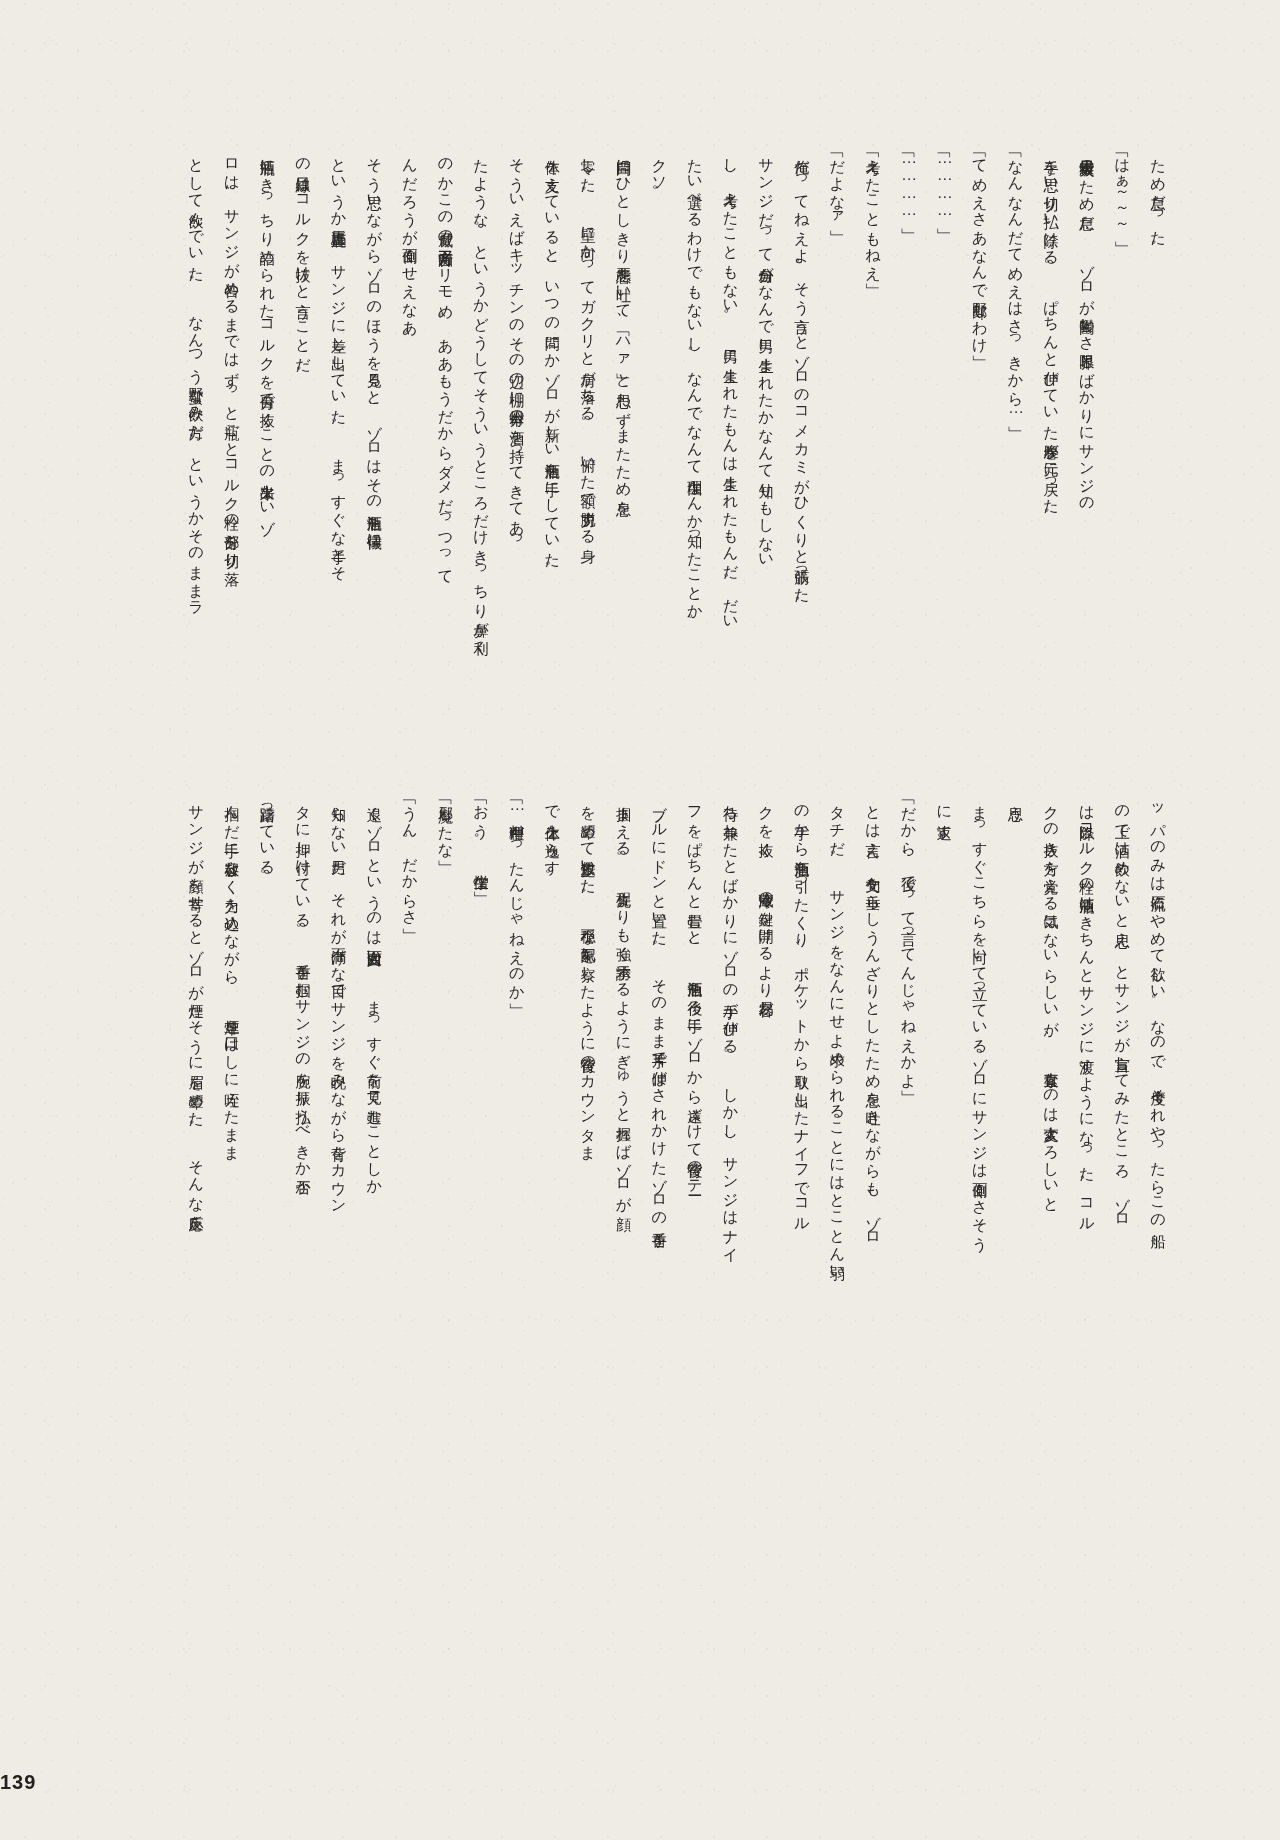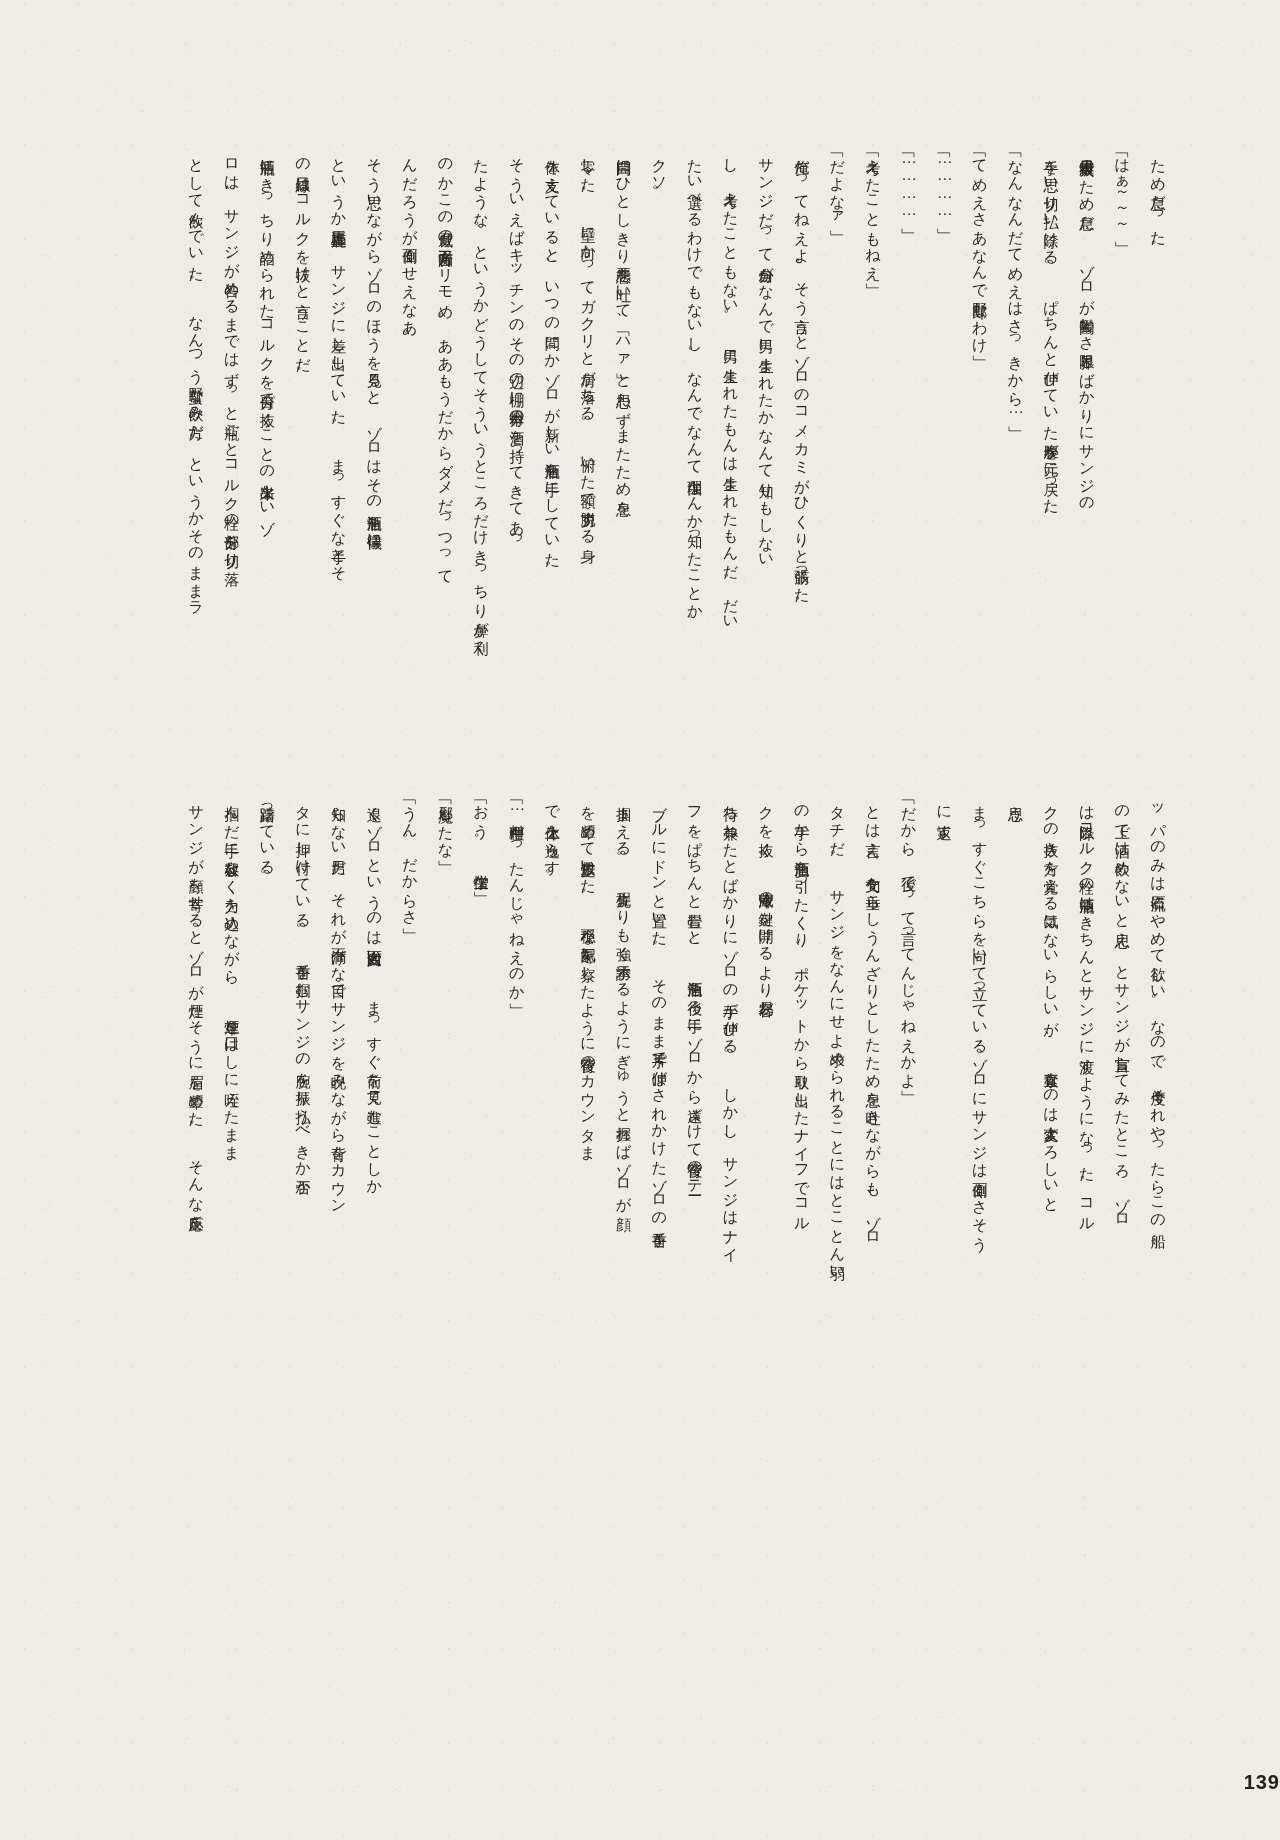--- a/index.html
+++ b/index.html
@@ -66,21 +66,21 @@
     margin-left: 11px;
   }
   .col .vtext {
     height: 100%;
   }
   .page-number {
     position: absolute;
     left: 0;
     right: 0;
     bottom: 46px;
-    text-align: right;
+    text-align: left;
     font-size: 20px;
     font-weight: bold;
     font-family: "Liberation Sans", sans-serif;
     color: #232120;
     letter-spacing: 1px;
   }
 </style>
 </head>
 <body>
 

